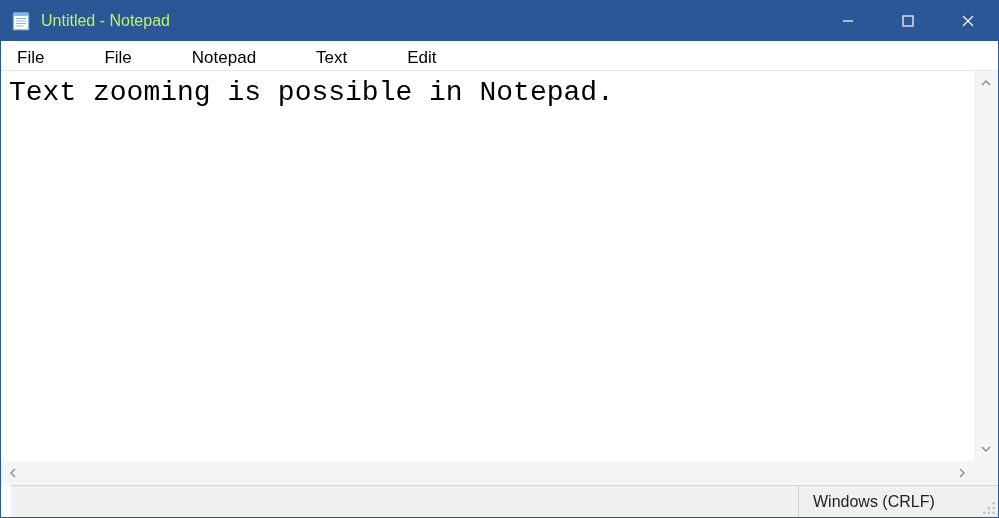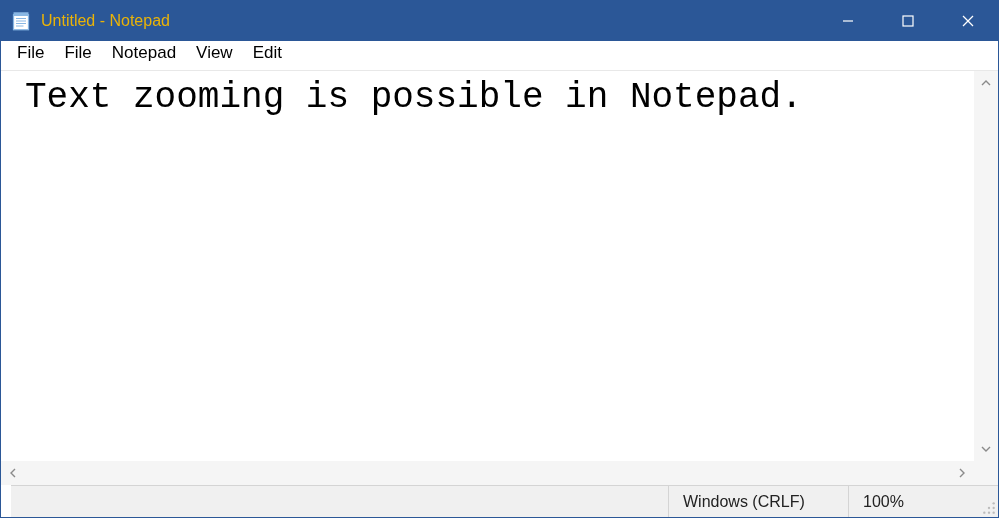--- a/index.html
+++ b/index.html
@@ -13,21 +13,21 @@
       width: 999px;
       height: 518px;
       overflow: hidden;
       border: 1px solid #2b5797;
     }
     .titlebar {
       background: #2b5797;
       height: 40px;
       display: flex;
       align-items: center;
-      color: #eab308;
+      color: #bef264;
       font-size: 16px;
       user-select: none;
     }
     .titlebar .app-icon {
       width: 20px;
       height: 20px;
       margin-left: 10px;
       margin-right: 10px;
       display: flex;
       align-items: center;
@@ -55,40 +55,41 @@
       width: 14px;
       height: 14px;
       stroke: #fff;
       fill: none;
       stroke-width: 1.2;
     }
     .menubar {
       height: 30px;
       background: #fff;
       display: flex;
-      align-items: flex-start;
+      align-items: flex-end;
       padding: 0 6px;
       font-size: 17px;
       border-bottom: 1px solid #e8e8e8;
       user-select: none;
+      gap: 40px;
     }
     .menu-item {
       padding: 2px 10px;
     }
     .editor-wrap {
       position: relative;
       height: calc(518px - 40px - 30px - 32px - 2px);
       background: #fff;
     }
     .editor {
       width: calc(100% - 24px);
       height: calc(100% - 24px);
-      padding: 4px 24px;
+      padding: 4px 8px;
       font-family: Consolas, "Courier New", monospace;
-      font-size: 36px;
+      font-size: 28px;
       line-height: 1.25;
       border: none;
       outline: none;
       resize: none;
       white-space: pre;
       overflow: hidden;
     }
     .vscroll {
       position: absolute;
       right: 0;
@@ -197,21 +198,21 @@
           <line x1="12" y1="2" x2="2" y2="12"></line>
         </svg>
     </div>
   </div>
 </div>
 
 <div class="menubar">
   <div class="menu-item">File</div>
   <div class="menu-item">File</div>
   <div class="menu-item">Notepad</div>
-  <div class="menu-item">View</div>
+  <div class="menu-item">Text</div>
   <div class="menu-item">Edit</div>
 </div>
 
 <div class="editor-wrap">
   <div class="editor">Text zooming is possible in Notepad.</div>
   <div class="vscroll">
     <div class="scroll-arrow">
       <svg width="10" height="10" viewBox="0 0 10 10">
           <path d="M1 7 L5 3 L9 7" fill="none" stroke="#8a8a8a" stroke-width="1.4"></path>
         </svg>
@@ -233,21 +234,20 @@
           <path d="M3 1 L7 5 L3 9" fill="none" stroke="#8a8a8a" stroke-width="1.4"></path>
         </svg>
     </div>
   </div>
   <div class="scroll-corner"></div>
 </div>
 
 <div class="statusbar">
   <div class="status-spacer"></div>
   <div class="status-cell eol">Windows (CRLF)</div>
-  <div class="status-cell zoom">100%</div>
   <div class="status-grip">
     <svg viewBox="0 0 12 12">
       <circle cx="10" cy="2" r="1" fill="#bbb"></circle>
       <circle cx="10" cy="6" r="1" fill="#bbb"></circle>
       <circle cx="6" cy="6" r="1" fill="#bbb"></circle>
       <circle cx="10" cy="10" r="1" fill="#bbb"></circle>
       <circle cx="6" cy="10" r="1" fill="#bbb"></circle>
       <circle cx="2" cy="10" r="1" fill="#bbb"></circle>
     </svg>
   </div>

